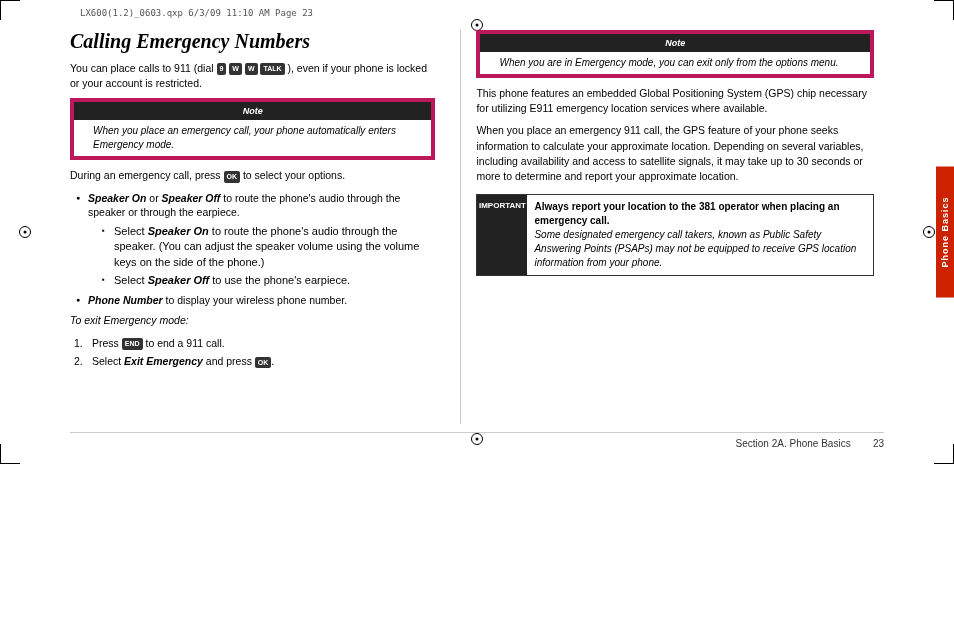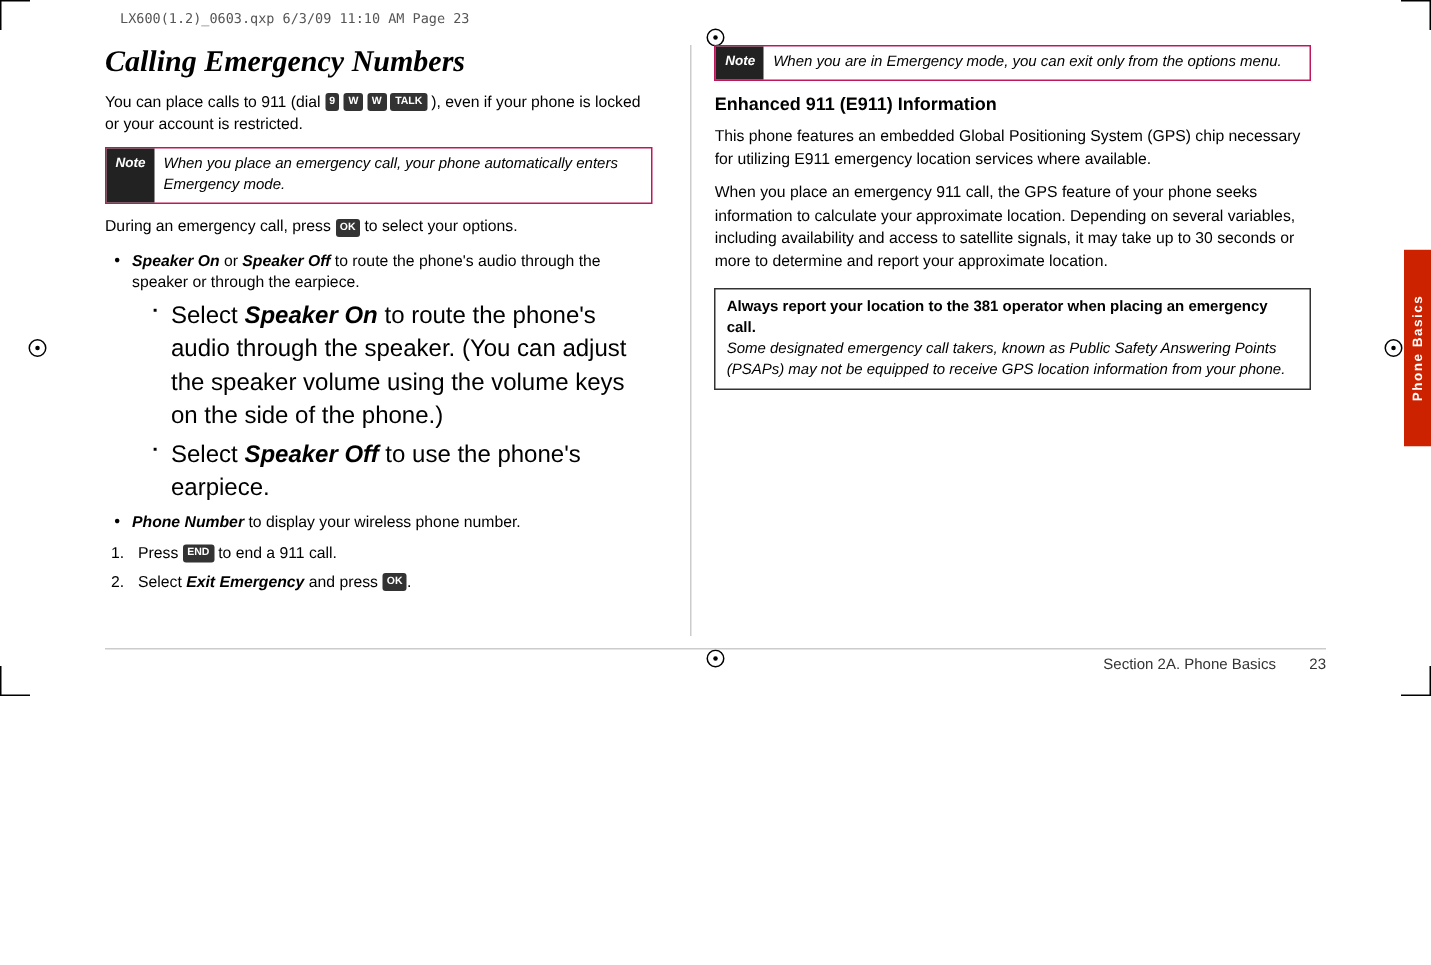--- a/index.html
+++ b/index.html
@@ -132,41 +132,41 @@
     }
 
     p {
       font-size: 10.5px;
       line-height: 1.45;
       margin-bottom: 7px;
     }
 
     
     .note-box {
-      border: 1px solid #be185d;
-      display: flex;
-      flex-direction: row;
+      border: 4px solid #be185d;
+      display: flex;
+      flex-direction: column;
       margin-bottom: 8px;
     }
 
     .note-label {
       background: #222;
       color: #fff;
       font-size: 9px;
       font-weight: bold;
       padding: 4px 6px;
       min-width: 32px;
       display: flex;
       align-items: flex-start;
       justify-content: center;
       font-style: italic;
     }
 
     .note-content {
-      padding: 4px 6px;
+      padding: 4px 19px;
       font-size: 10px;
       line-height: 1.4;
       font-style: italic;
     }
 
     
     .important-box {
       border: 1px solid #333;
       display: flex;
       flex-direction: row;
@@ -227,21 +227,21 @@
     ul.sub-list {
       list-style: none;
       margin: 4px 0 4px 14px;
       padding: 0;
     }
 
     ul.sub-list > li {
       padding-left: 12px;
       position: relative;
       margin-bottom: 3px;
-      font-size: 16px;
+      font-size: 11px;
       line-height: 1.4;
     }
 
     ul.sub-list > li::before {
       content: '▪';
       position: absolute;
       left: 0;
       font-size: 8px;
       top: 1px;
     }
@@ -366,20 +366,21 @@
               Select <span class="bold-italic">Speaker Off</span> to use the phone's earpiece.
             </li>
           </ul>
         </li>
         <li>
           <span class="bold-italic">Phone Number</span>
           <span> to display your wireless phone number.</span>
         </li>
       </ul>
 
+      <p class="italic">To exit Emergency mode:</p>
 
       <ol class="numbered-list">
         <li>
           <span class="num">1.</span>
           Press <span class="icon-inline">END</span> to end a 911 call.
         </li>
         <li>
           <span class="num">2.</span>
           Select <span class="bold-italic">Exit Emergency</span> and press <span class="icon-inline">OK</span>.
         </li>
@@ -389,27 +390,27 @@
 
     <div class="col-divider"></div>
 
     <div class="right-col">
 
       <div class="note-box">
         <div class="note-label">Note</div>
         <div class="note-content">When you are in Emergency mode, you can exit only from the options menu.</div>
       </div>
 
-      <h3 class="subsection-title">Enhanced 911 (E911) Information</h3>
 
       <p>This phone features an embedded Global Positioning System (GPS) chip necessary for utilizing E911 emergency location services where available.</p>
 
       <p>When you place an emergency 911 call, the GPS feature of your phone seeks information to calculate your approximate location. Depending on several variables, including availability and access to satellite signals, it may take up to 30 seconds or more to determine and report your approximate location.</p>
 
       <div class="important-box">
+        <div class="important-label">IMPORTANT</div>
         <div class="important-content">
           <strong>Always report your location to the 381 operator when placing an emergency call.</strong>
           <br>
           <em>Some designated emergency call takers, known as Public Safety Answering Points (PSAPs) may not be equipped to receive GPS location information from your phone.</em>
         </div>
       </div>
 
     </div>
 
   </div>

